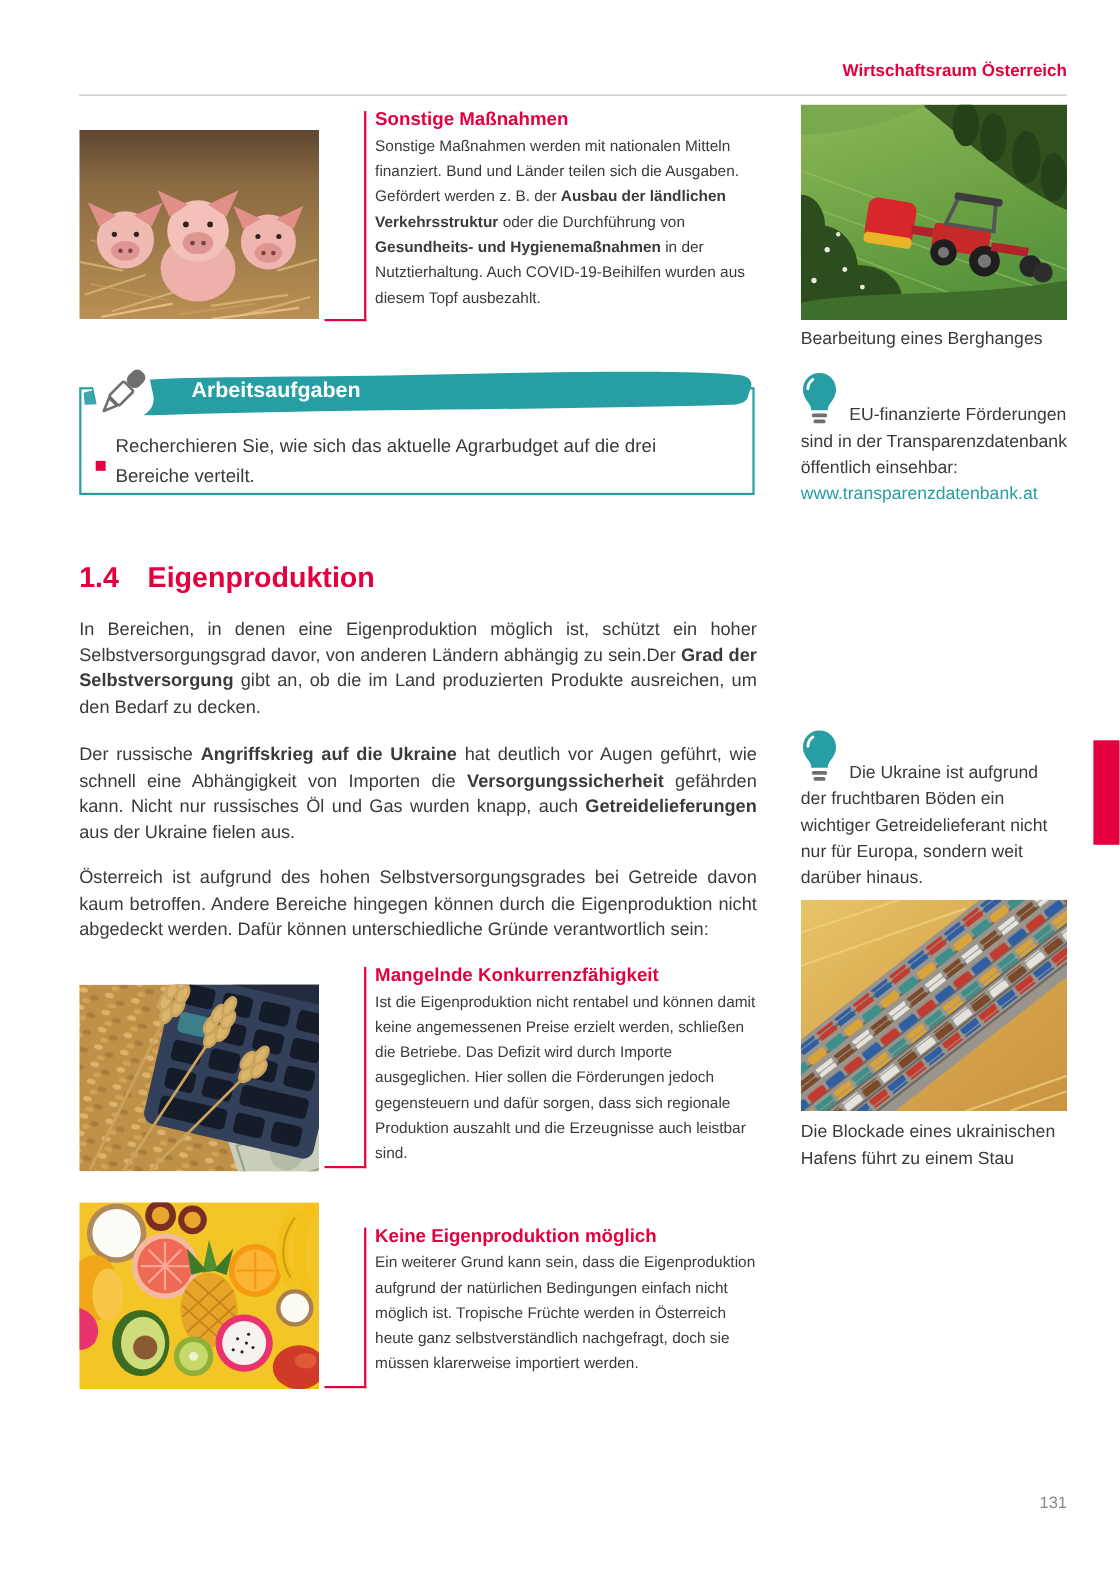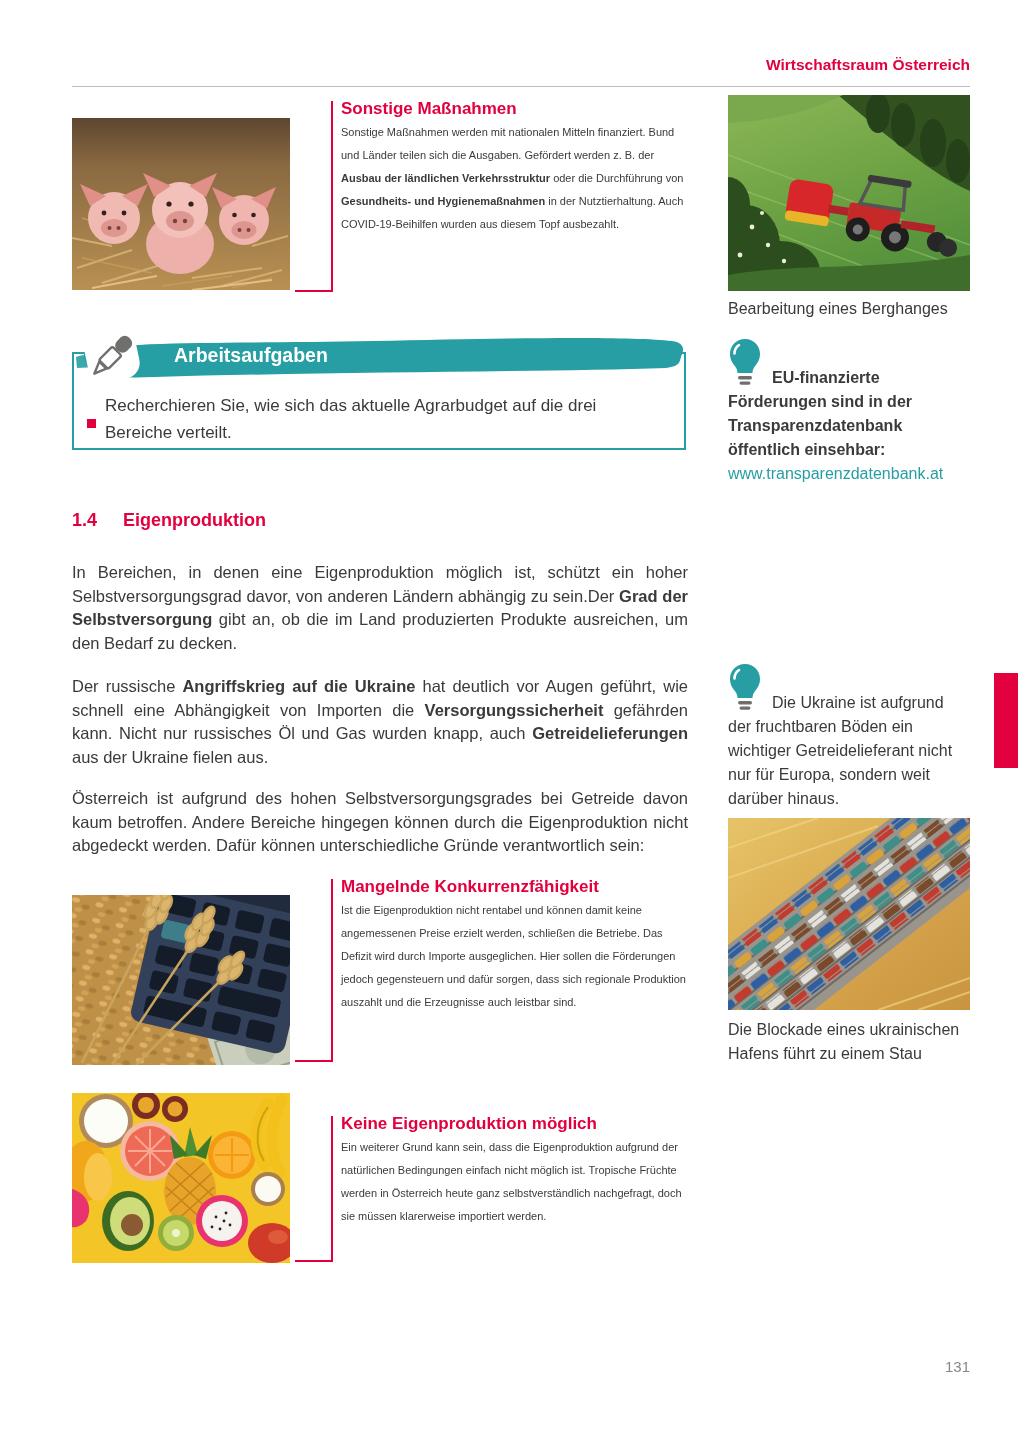--- a/index.html
+++ b/index.html
@@ -11,25 +11,25 @@
   *{margin:0;padding:0;box-sizing:border-box;}
   html,body{background:#fff;}
   body{font-family:"Liberation Sans","DejaVu Sans",sans-serif;color:var(--ink);}
   .page{position:relative;width:1018px;height:1440px;background:#fff;overflow:hidden;}
   .abs{position:absolute;}
 
   .running-header{font-size:15.5px;font-weight:bold;color:var(--red);text-align:right;}
   .head-rule{height:1px;background:#bdbdbd;}
 
   .red-sub{color:var(--red);font-weight:bold;font-size:17px;line-height:23px;margin-bottom:1px;}
-  .narrow{font-size:11px;line-height:23px;color:var(--ink);}
+  .narrow{font-size:14px;line-height:23px;color:var(--ink);}
   .body-p{font-size:16.5px;line-height:23.5px;text-align:justify;color:var(--ink);}
   .body-p b,.narrow b{font-weight:bold;}
 
-  .section-head{display:flex;gap:26px;color:var(--red);font-weight:bold;font-size:18px;}
+  .section-head{display:flex;gap:26px;color:var(--red);font-weight:bold;font-size:26px;}
 
   .photo{position:absolute;overflow:hidden;}
   .photo svg{display:block;width:100%;height:100%;}
 
   .vline{width:2px;background:var(--red);}
   .hline{height:2px;background:var(--red);}
 
   .task-box{border:2px solid var(--teal);background:#fff;}
   .task-item{display:flex;align-items:center;}
   .task-bullet{width:9px;height:9px;background:var(--red);margin:8px 9px 0 0;flex:none;}
@@ -400,21 +400,21 @@
 
   <div class="abs" style="left:728px;top:338px;width:242px;">
     <div class="abs" style="left:0;top:0;width:34px;height:48px;">
       <svg viewBox="0 0 34 48" style="display:block;width:100%;height:100%;">
         <path d="M17 1 C 8 1 2 8 2 16 c0 6 3 9.5 5.2 12.5 1.6 2.2 2.3 4 2.3 6.5 h15 c0-2.5 .7-4.3 2.3-6.5 C 29 25.5 32 22 32 16 32 8 26 1 17 1 Z" fill="#269ea3"></path>
         <path d="M11 7 q-4.5 3-4.5 8.5" stroke="#fff" stroke-width="2.6" fill="none" stroke-linecap="round"></path>
         <rect x="10" y="38" width="14" height="3.4" rx="1.7" fill="#6f6f6e"></rect>
         <rect x="11.5" y="43.4" width="11" height="3.4" rx="1.7" fill="#6f6f6e"></rect>
       </svg>
     </div>
-    <p class="tip-text" style="padding-top:28px;font-weight:bold;">EU-finanzierte Förderungen sind in der Transparenzdatenbank öffentlich einsehbar:</p>
+    <p class="tip-text" style="padding-top:28px;">EU-finanzierte Förderungen sind in der Transparenzdatenbank öffentlich einsehbar:</p>
     <a class="tip-link">www.transparenzdatenbank.at</a>
   </div>
 
   <div class="abs" style="left:728px;top:663px;width:242px;">
     <div class="abs" style="left:0;top:0;width:34px;height:48px;">
       <svg viewBox="0 0 34 48" style="display:block;width:100%;height:100%;">
         <path d="M17 1 C 8 1 2 8 2 16 c0 6 3 9.5 5.2 12.5 1.6 2.2 2.3 4 2.3 6.5 h15 c0-2.5 .7-4.3 2.3-6.5 C 29 25.5 32 22 32 16 32 8 26 1 17 1 Z" fill="#269ea3"></path>
         <path d="M11 7 q-4.5 3-4.5 8.5" stroke="#fff" stroke-width="2.6" fill="none" stroke-linecap="round"></path>
         <rect x="10" y="38" width="14" height="3.4" rx="1.7" fill="#6f6f6e"></rect>
         <rect x="11.5" y="43.4" width="11" height="3.4" rx="1.7" fill="#6f6f6e"></rect>

